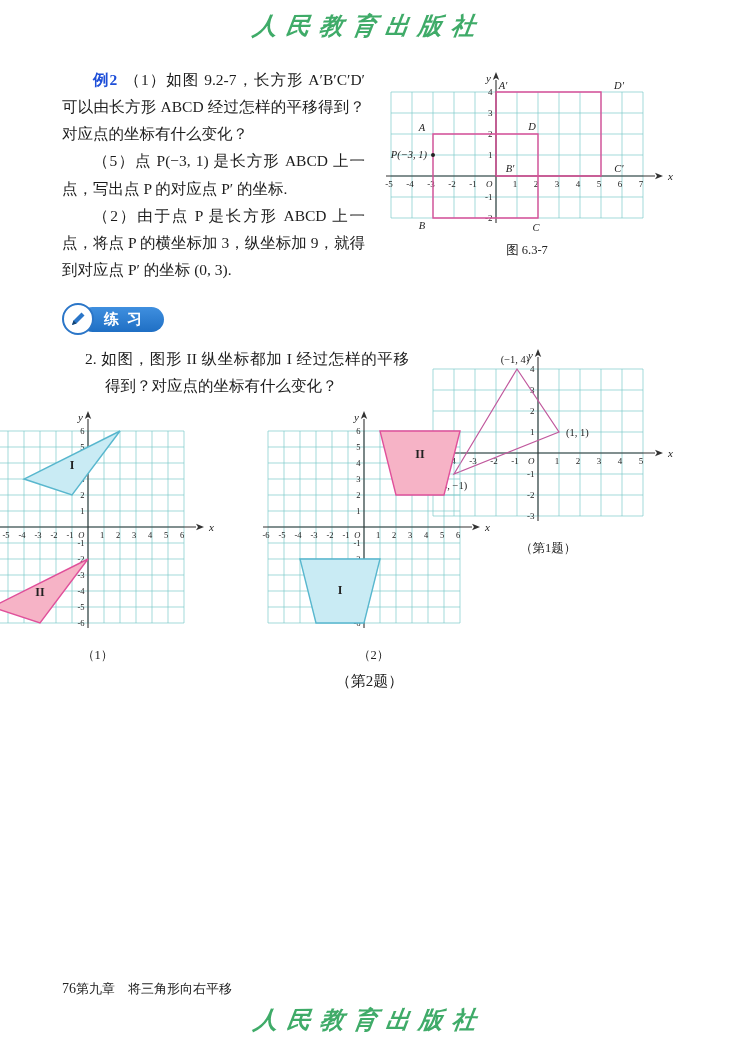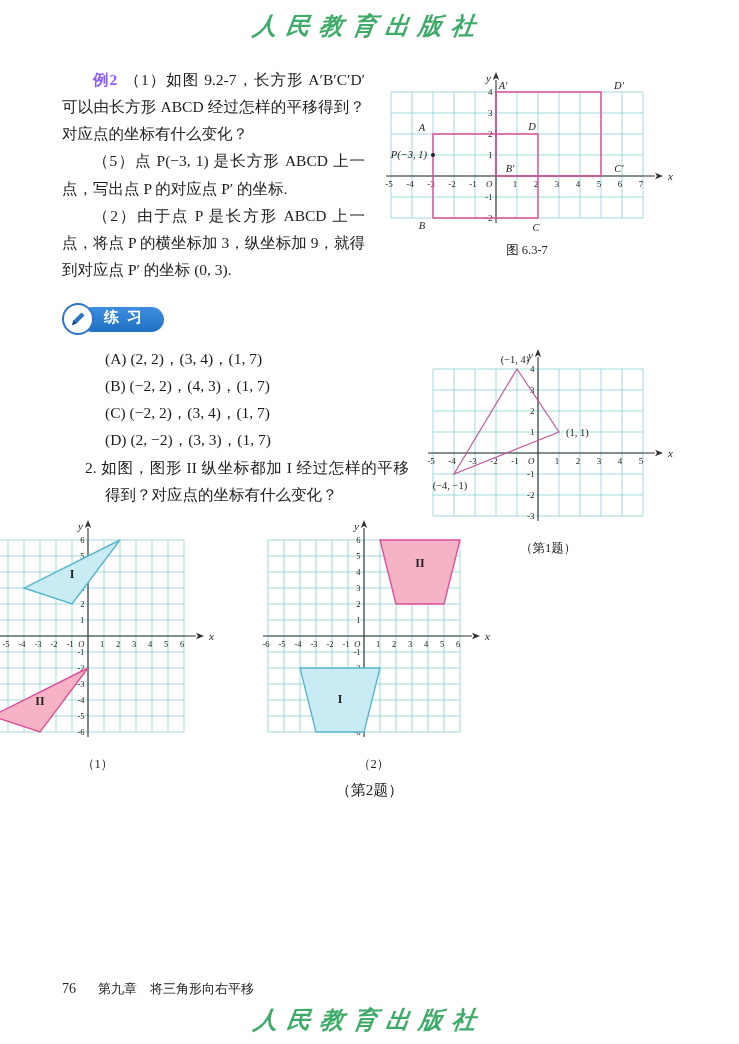--- a/index.html
+++ b/index.html
@@ -10,47 +10,47 @@
   }
   .watermark {
     text-align:center; color:#2fa45c; font-style:italic; font-weight:bold;
     font-size:24px; letter-spacing:9px; transform:skewX(-8deg); opacity:.92;
     font-family:"DejaVu Serif",serif;
   }
   .wm-top { padding-top:10px; }
   .wm-bottom { position:absolute; bottom:8px; left:0; right:0; }
   .content { margin:24px 62px 0 62px; font-size:15.5px; line-height:1.75; text-align:justify; }
   .para { text-indent:2em; margin:0; }
-  .blue { color:#8b5cf6; }
+  .blue { color:#1d4ed8; }
   .bold { font-weight:bold; }
   .example-label { margin-right:.4em; }
   .fig-float { float:right; margin:2px 0 6px 12px; text-align:center; }
   .fig-caption { font-size:12.5px; margin-top:2px; text-align:center; color:#222; }
   svg { display:block; margin:0 auto; }
   .practice { margin-top:20px; clear:none; }
   .practice-header { display:flex; align-items:center; margin-bottom:10px; }
   .badge-circle {
     width:32px; height:32px; border-radius:50%; background:#fff; border:2px solid #2b76c8;
     display:flex; align-items:center; justify-content:center; position:relative; z-index:2; flex:0 0 auto;
   }
   .badge-capsule {
     height:25px; background:linear-gradient(#3f8fdf,#1f6fc4); color:#fff; border-radius:13px;
     padding:0 14px 0 24px; margin-left:-14px; display:flex; align-items:center;
     font-size:15px; font-weight:bold; letter-spacing:8px;
-    font-family:Liberation Mono, monospace;
+    font-family:Liberation Sans, sans-serif;
   }
   .qblock { margin-left:0; }
   .qitem { padding-left:43px; text-indent:-20px; }
   .qnum { margin-right:4px; }
   .options div { padding-left:43px; }
   .q1-fig { float:right; margin:0 0 4px 10px; text-align:center; }
   .figs-row { display:flex; justify-content:center; gap:36px; clear:left; margin-top:8px; }
   .fig-cell { text-align:center; }
   .q2-caption { text-align:center; font-size:15px; margin-top:1px; }
-  .footer { position:absolute; left:62px; bottom:46px; font-size:13px; display:flex; gap:22px; align-items:baseline; color:#222; }
+  .footer { position:absolute; left:62px; bottom:46px; font-size:13px; display:flex; align-items:baseline; color:#222; }
   .footer .pnum { font-size:14px; }
   svg text { font-family:"Liberation Serif","DejaVu Serif",serif; }
 </style>
 </head>
 <body>
 
 <div class="page">
 
   <div class="watermark wm-top">人民教育出版社</div>
 
@@ -183,26 +183,20 @@
               <text x="115.5" y="27" text-anchor="end" font-size="9" fill="#222">4</text>
               <text x="115.5" y="118.5" text-anchor="end" font-size="9" fill="#222" font-style="italic">O</text>
               <polygon points="98,24 140,87 35,129" fill="none" stroke="#c0589d" stroke-width="1.2"></polygon>
               <text x="96" y="18" text-anchor="middle" font-size="10.5" fill="#222">(−1, 4)</text>
               <text x="147" y="91" text-anchor="start" font-size="10.5" fill="#222">(1, 1)</text>
               <text x="31" y="144" text-anchor="middle" font-size="10.5" fill="#222">(−4, −1)</text>
             </svg>
           <div class="fig-caption">（第1题）</div>
         </div>
 
-        <div class="options">
-          <div>(A) (2, 2)，(3, 4)，(1, 7)</div>
-          <div>(B) (−2, 2)，(4, 3)，(1, 7)</div>
-          <div>(C) (−2, 2)，(3, 4)，(1, 7)</div>
-          <div>(D) (2, −2)，(3, 3)，(1, 7)</div>
-        </div>
 
         <div class="qitem"><span class="qnum">2.</span><span>如图，图形 II 纵坐标都加 I 经过怎样的平移得到？对应点的坐标有什么变化？</span></div>
 
         <div class="figs-row">
           <div class="fig-cell">
             <svg width="240" height="236">
                 <line x1="14" y1="24" x2="14" y2="216" stroke="#7ccaca" stroke-width="0.7"></line>
                 <line x1="30" y1="24" x2="30" y2="216" stroke="#7ccaca" stroke-width="0.7"></line>
                 <line x1="46" y1="24" x2="46" y2="216" stroke="#7ccaca" stroke-width="0.7"></line>
                 <line x1="62" y1="24" x2="62" y2="216" stroke="#7ccaca" stroke-width="0.7"></line>

